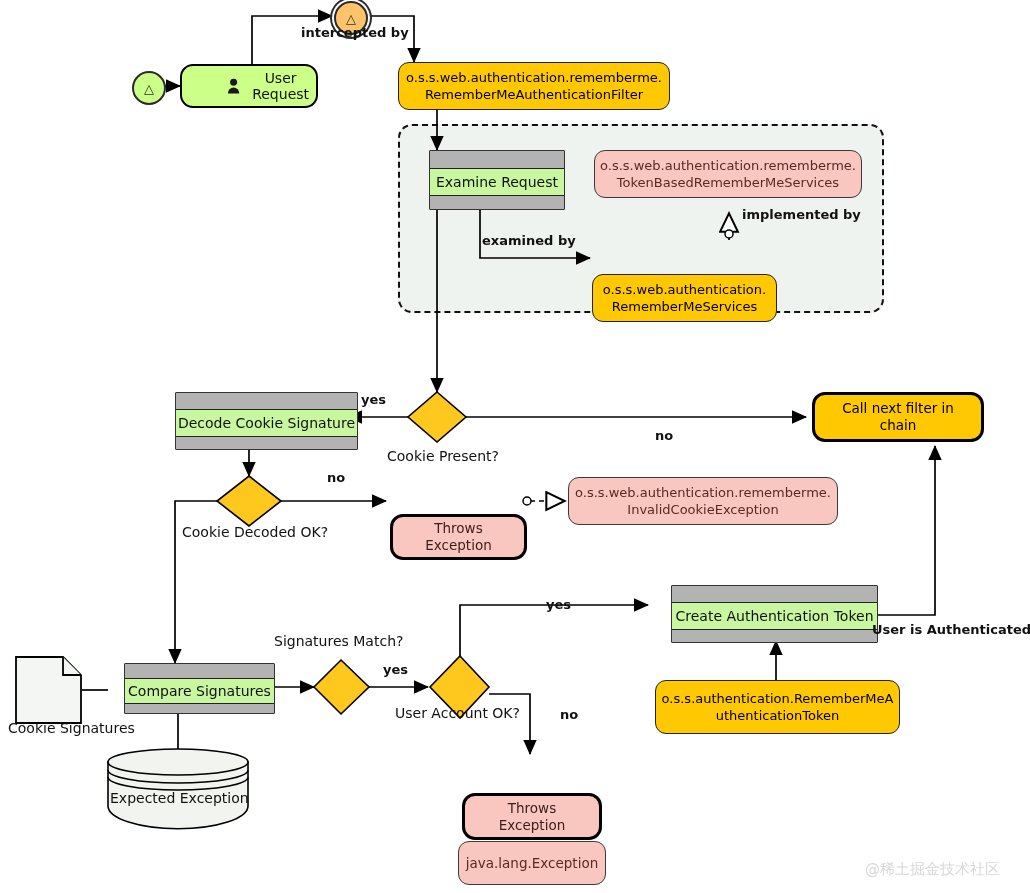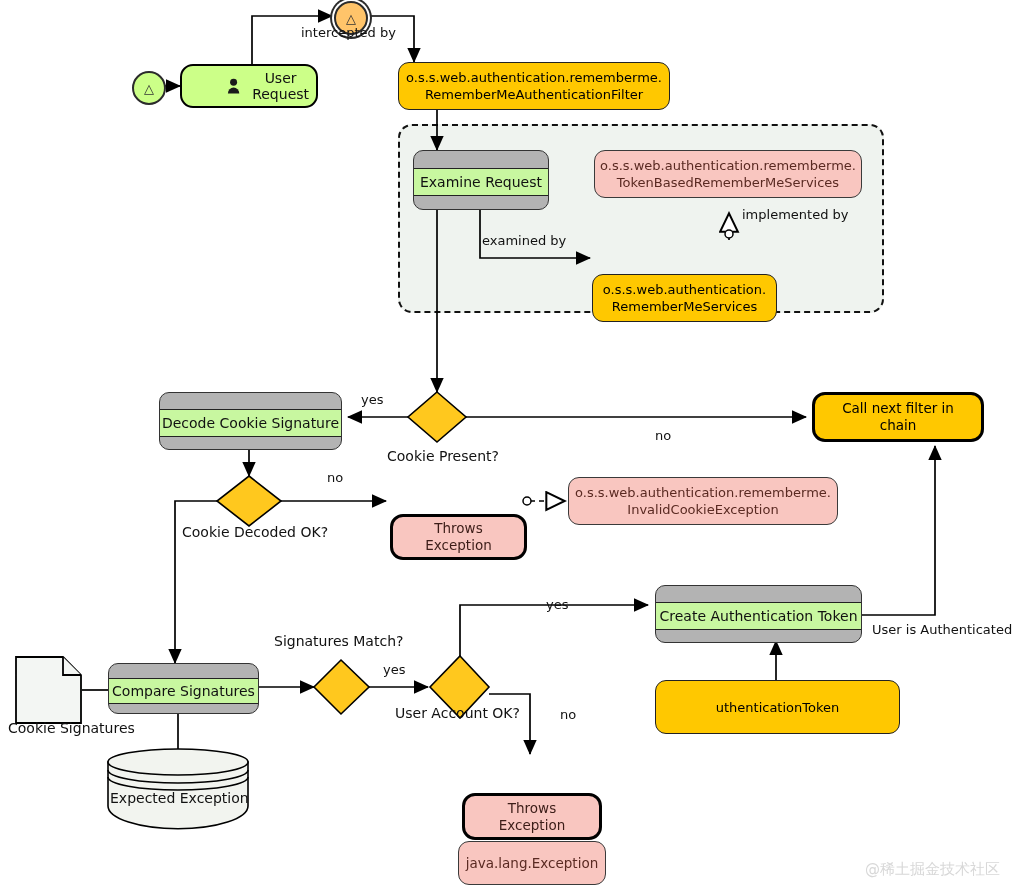--- a/index.html
+++ b/index.html
@@ -17,28 +17,28 @@
   
   .pink{background:#F9C6C0;border:1px solid #3a3a3a;border-radius:11px;
         color:#5a2a22;font-size:13px;line-height:17px;padding:3px 8px;}
   .pink.heavy{border:3.5px solid #000;border-radius:13px;color:#3c1d18;margin-top:36px;}
 
   
   .greenbox{background:#CCFF88;border:2.5px solid #000;border-radius:13px;
             color:#111;font-size:14px;}
 
   
-  .activity{background:#B3B3B3;border:1.5px solid #333;border-radius:10px;
-            position:absolute;display:block;overflow:hidden;}
+  .activity{background:#B3B3B3;border:1.5px solid #333;border-radius:1px;
+            position:absolute;display:block;overflow:hidden;margin-left:16px;}
   .activity .band{position:absolute;left:0;right:0;background:#C8F7A0;
             border-top:1.5px solid #222;border-bottom:1.5px solid #222;
             display:flex;align-items:center;justify-content:center;
             color:#111;font-size:14px;white-space:nowrap;}
 
-  .edgelabel{position:absolute;font-size:13px;color:#111;white-space:nowrap;}
+  .edgelabel{position:absolute;font-size:13px;color:#111;white-space:nowrap;font-weight:bold;}
   .nodelabel{position:absolute;font-size:14px;color:#111;white-space:nowrap;}
 
   .container-box{position:absolute;background:#EFF3EF;border:2px dashed #111;border-radius:14px;}
 
   .circlenode{position:absolute;border-radius:50%;display:flex;align-items:center;
               justify-content:center;font-size:13px;color:#333;}
 
   .watermark{position:absolute;font-size:15px;color:#d8d8d8;white-space:nowrap;
              font-family:"DejaVu Sans",sans-serif;}
 </style>
@@ -192,20 +192,21 @@
     </div>
   </div>
 
   <div class="activity" style="left:655px;top:585px;width:205px;height:56px;">
     <div class="band" style="top:16px;height:26px;">
       <span>Create Authentication Token</span>
     </div>
   </div>
 
   <div class="node gold" style="left:655px;top:680px;width:245px;height:54px;flex-direction:column;">
+    <span>o.s.s.authentication.RememberMeA</span>
     <span>uthenticationToken</span>
   </div>
 
   <div class="node pink heavy" style="left:462px;top:757px;width:140px;height:47px;font-size:13.5px;">
     <span>Throws Exception</span>
   </div>
 
   <div class="node pink" style="left:458px;top:841px;width:148px;height:44px;font-size:13.5px;">
     <span>java.lang.Exception</span>
   </div>

